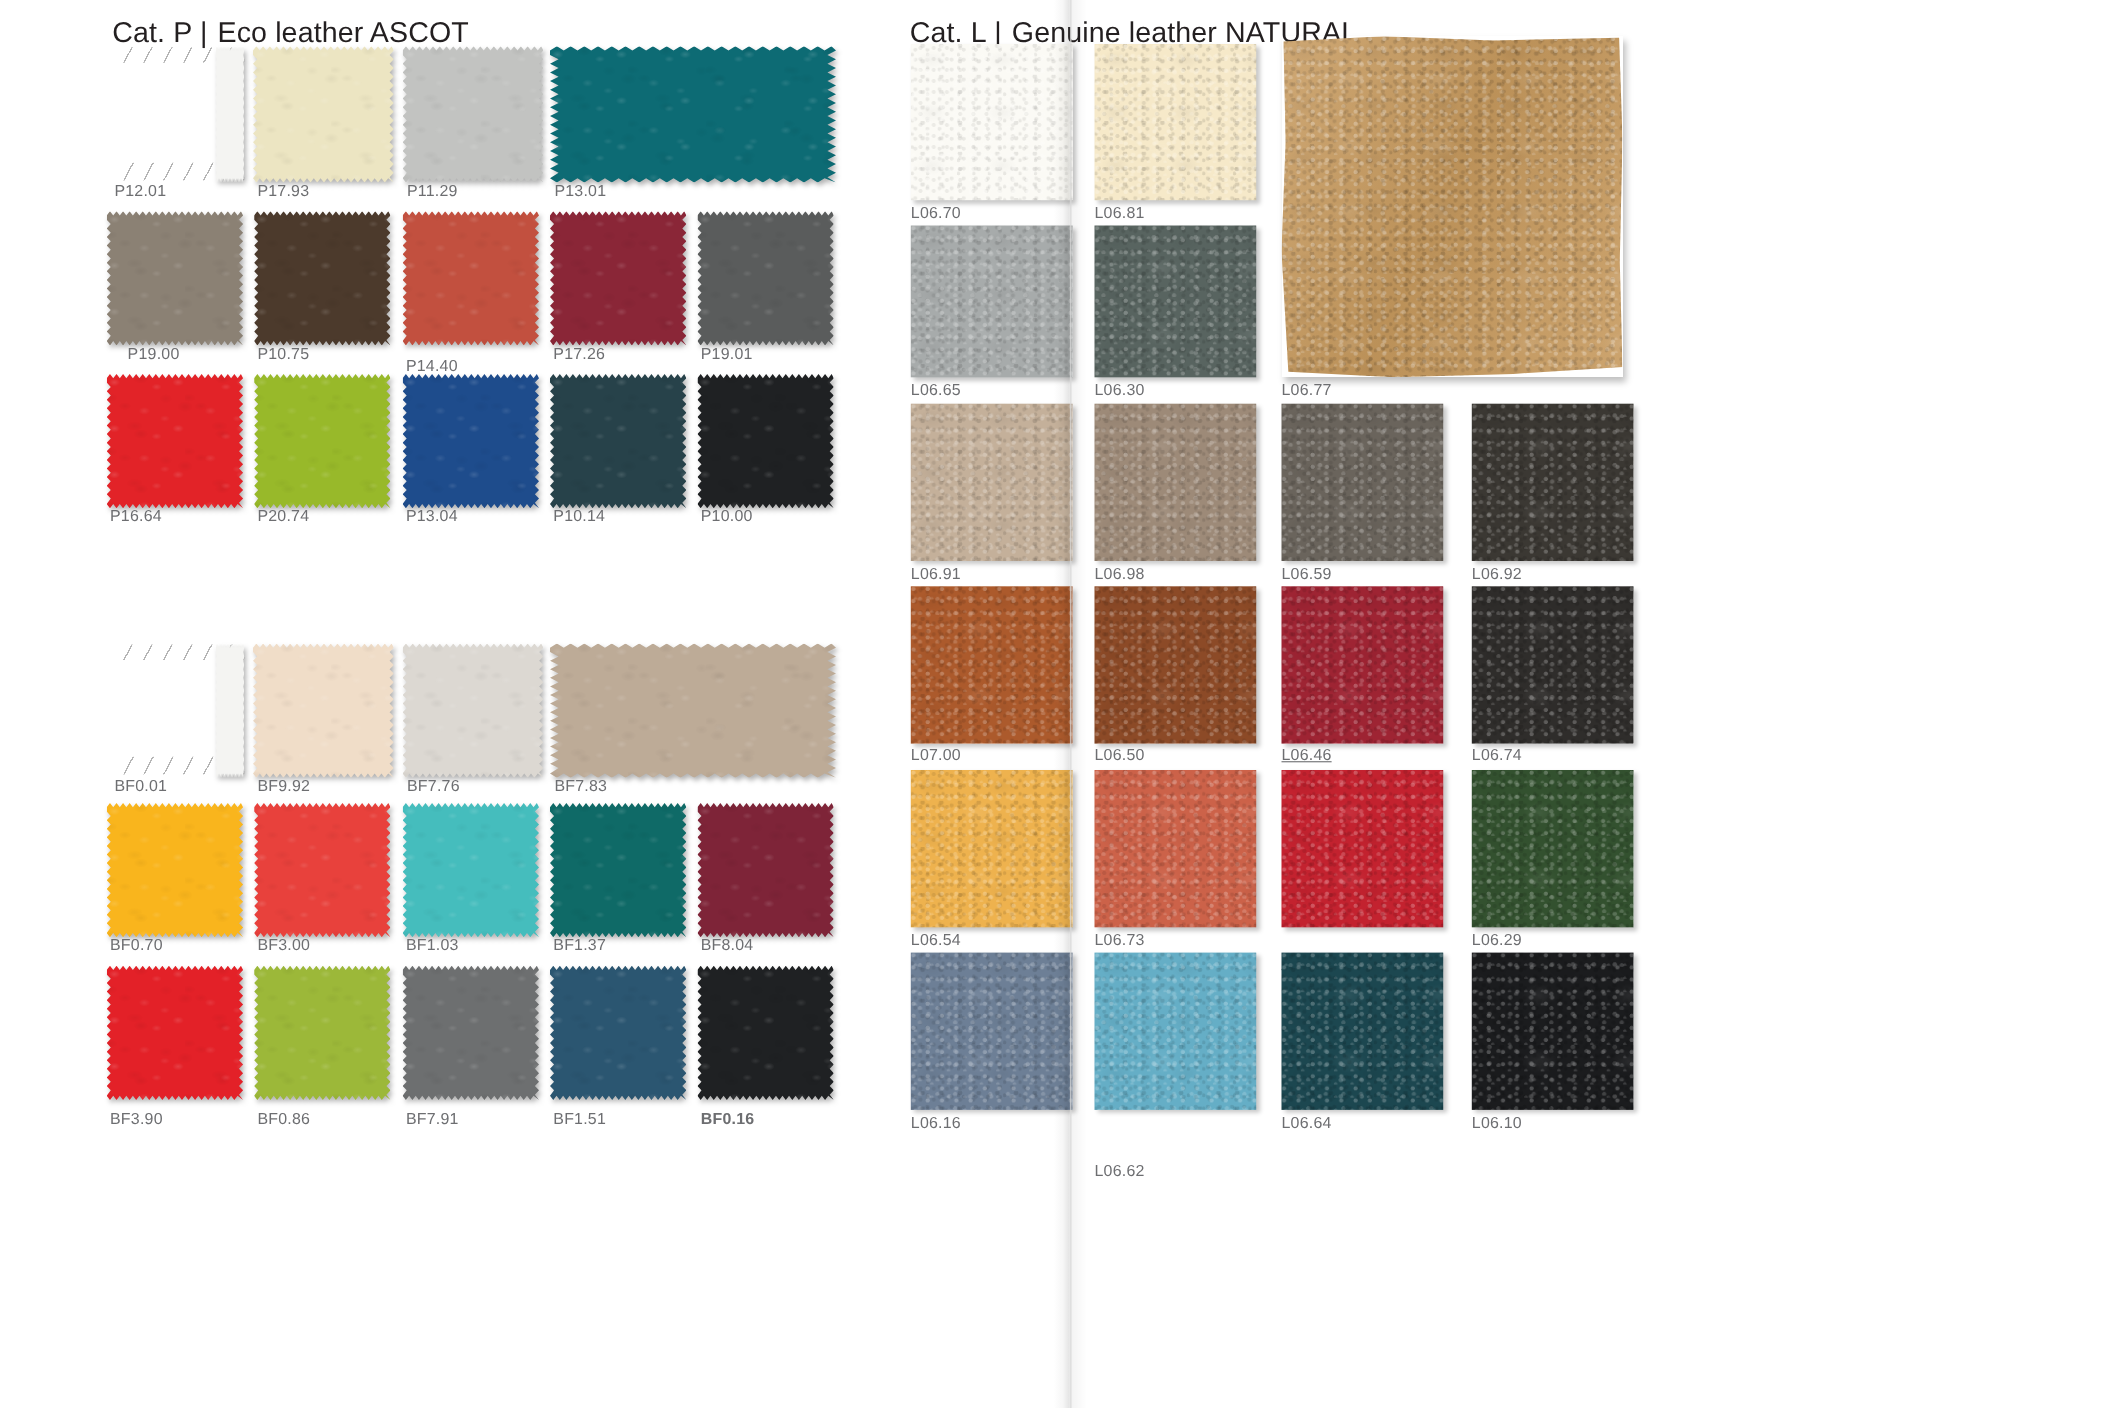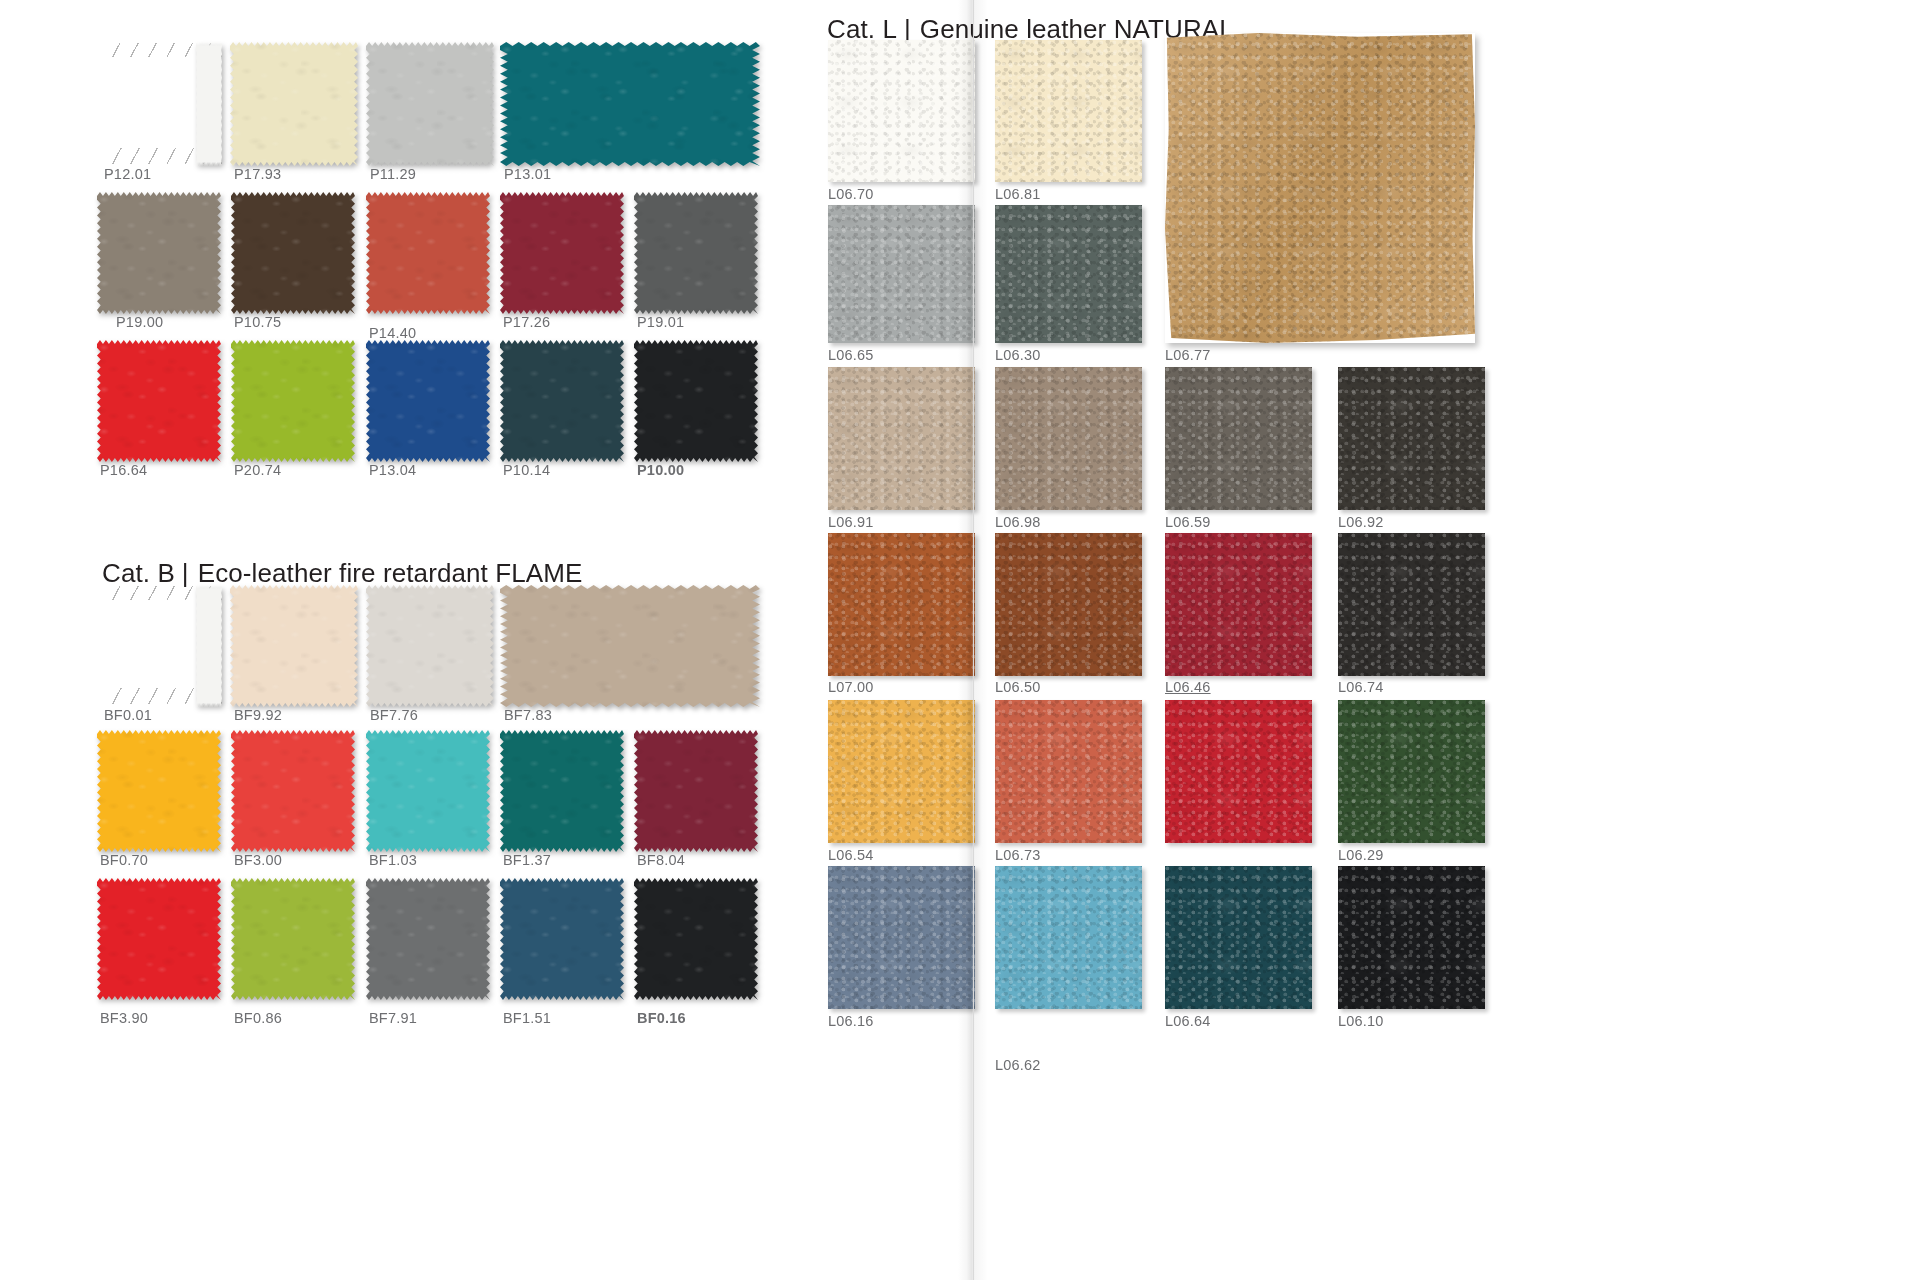--- a/index.html
+++ b/index.html
@@ -154,20 +154,23 @@
     box-shadow:3px 4px 6px rgba(0,0,0,.25);
   }
 </style>
 </head>
 <body>
 
 <div id="page">
 
   <div class="page-left">
 
+    <div class="cat-head" style="left:102px;top:14px;">
+      <span>Cat. P</span><span class="bar">|</span><span>Eco leather ASCOT</span>
+    </div>
 
     <div class="grid">
 
       <div class="ghost" style="left:104px;top:43px;width:118px;height:14px;transform:skewX(0deg);"></div>
       <div class="ghost" style="left:104px;top:148px;width:118px;height:16px;"></div>
       <div class="pink-sw" style="left:196px;top:42px;width:26px;height:124px;">
         <div class="fill" style="background:#f4f4f2;"></div>
       </div>
       <div class="label" style="left:104px;top:166px;">P12.01</div>
 
@@ -257,26 +260,23 @@
             <div class="grain"></div>
           </div>
         </div>
       <div class="label" style="left:503px;top:462px;">P10.14</div>
 
       <div class="pink-sw" style="left:634px;top:340px;width:124px;height:122px;">
         <div class="fill" style="background:#1f2123;">
             <div class="grain"></div>
           </div>
         </div>
-      <div class="label" style="left:637px;top:462px;font-weight:bold;">P10.00</div>
-    </div>
-
-    <div class="cat-head" style="left:102px;top:558px;">
-      <span>Cat. B</span><span class="bar">|</span><span>Eco-leather fire retardant FLAME</span>
-    </div>
+      <div class="label" style="left:637px;top:462px;">P10.00</div>
+    </div>
+
 
     <div class="grid">
       <div class="ghost" style="left:104px;top:586px;width:118px;height:14px;"></div>
       <div class="ghost" style="left:104px;top:688px;width:118px;height:16px;"></div>
       <div class="pink-sw" style="left:196px;top:585px;width:26px;height:122px;">
         <div class="fill" style="background:#f4f4f2;"></div>
       </div>
       <div class="label" style="left:104px;top:707px;">BF0.01</div>
 
       <div class="pink-sw" style="left:230px;top:585px;width:128px;height:122px;">

